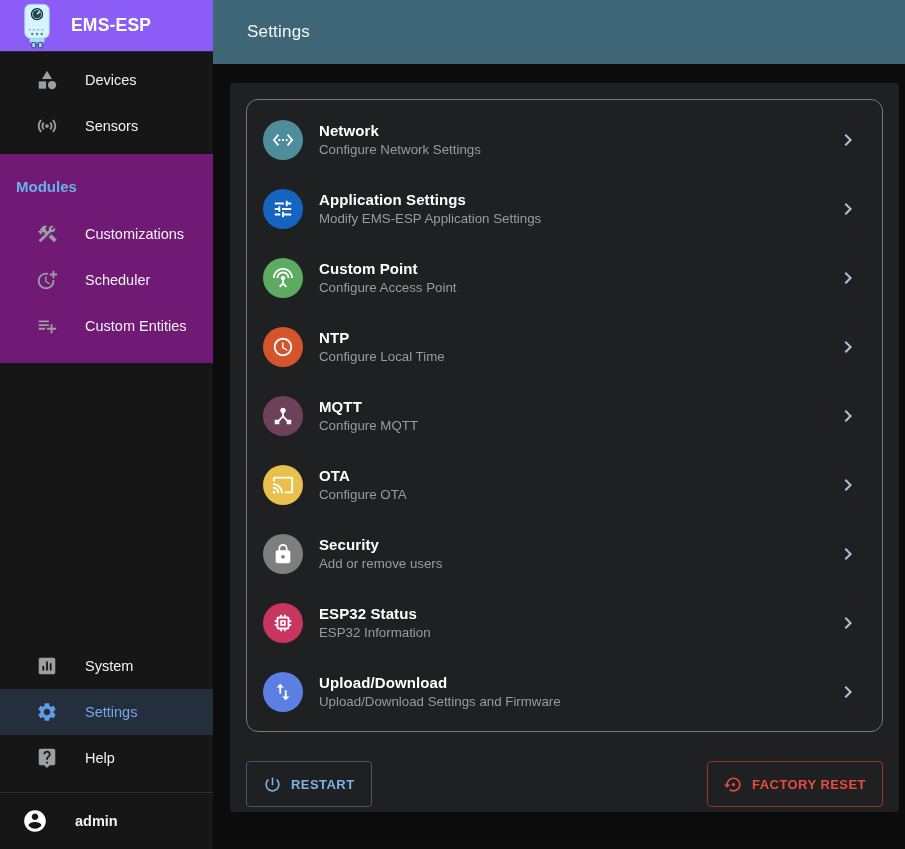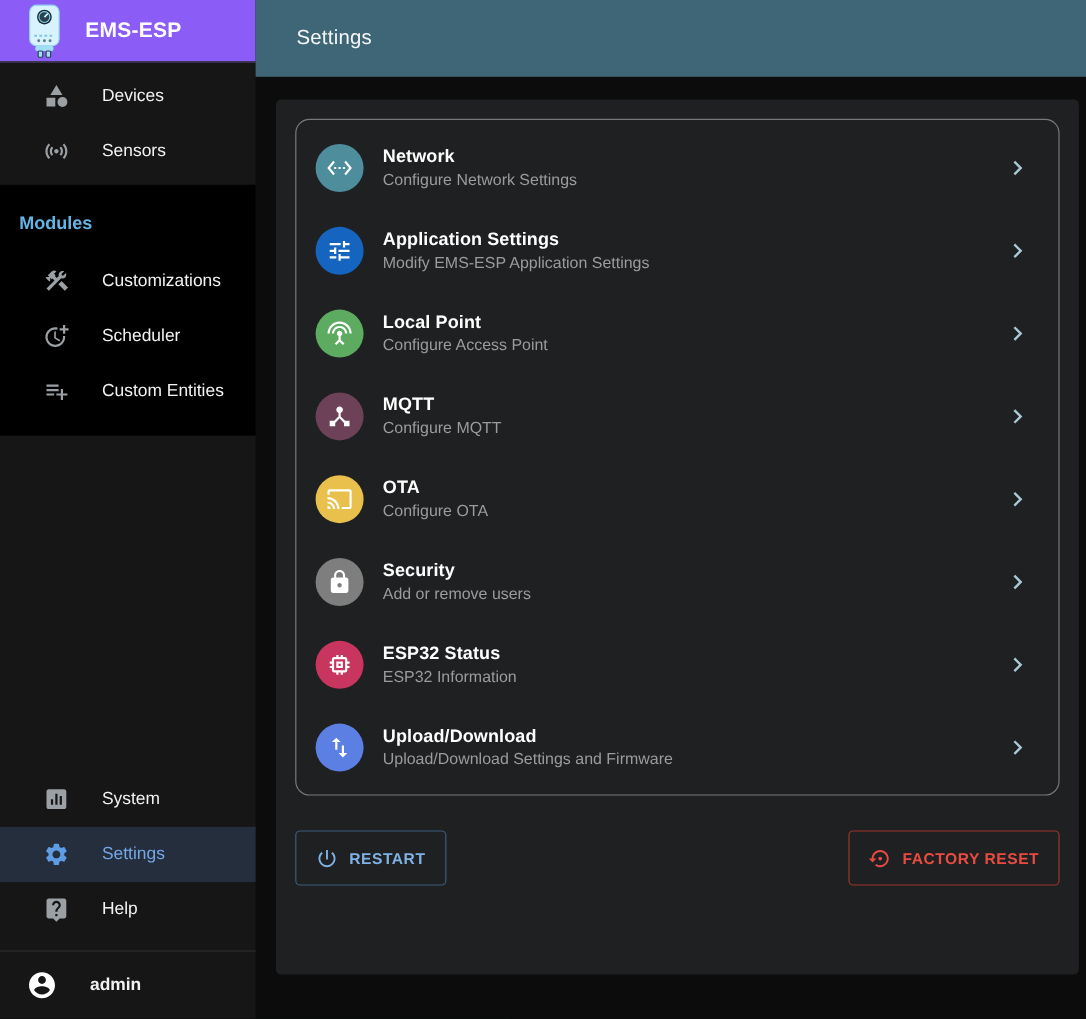--- a/index.html
+++ b/index.html
@@ -20,21 +20,21 @@
   .brand { color:#ffffff; font-size:17.5px; font-weight:700; letter-spacing:.2px; }
 
   .nav-group { padding:5px 0; }
   .nav-item { height:46px; display:flex; align-items:center; padding-left:36px; cursor:pointer; }
   .nav-item svg { width:22px; height:22px; fill:#9aa0a3; flex-shrink:0; }
   .nav-item .lbl { color:#f2f2f2; font-size:14.5px; font-weight:500; margin-left:27px; white-space:nowrap; }
   .nav-item.selected { background:#252e3d; }
   .nav-item.selected svg { fill:#5e9ce4; }
   .nav-item.selected .lbl { color:var(--selected_blue,#75a7e8); }
 
-  .modules { background:#000000; padding-bottom:14px; }
+  .modules { background:#701a75; padding-bottom:14px; }
   .modules-heading { color:var(--modules_heading,#64b5e6); font-size:15px; font-weight:700;
                      padding:24px 16px 16px 16px; }
   .spacer { flex:1; }
   .side-divider { border-top:1px solid #2c2c2c; margin-top:6px; }
   .admin-row { height:56px; display:flex; align-items:center; padding-left:22px; cursor:pointer; }
   .admin-row svg { width:26px; height:26px; fill:#ffffff; }
   .admin-row .lbl { color:#f2f2f2; font-size:14.5px; font-weight:700; margin-left:27px; }
 
   
   .main { flex:1; display:flex; flex-direction:column; min-width:0; }
@@ -276,28 +276,42 @@
             </svg>
           </div>
 
           <div class="row">
             <span class="avatar" style="background: rgb(92, 171, 96);">
               <svg>
                 <use href="#antenna-icon"></use>
               </svg>
             </span>
             <span class="txt">
-              <span class="t1">Local Point</span>
+              <span class="t1">Custom Point</span>
               <span class="t2">Configure Access Point</span>
             </span>
             <svg class="chev">
               <use href="#chevron-right-icon"></use>
             </svg>
           </div>
 
+          <div class="row">
+            <span class="avatar" style="background: rgb(212, 85, 43);">
+              <svg>
+                <use href="#clock-icon"></use>
+              </svg>
+            </span>
+            <span class="txt">
+              <span class="t1">NTP</span>
+              <span class="t2">Configure Local Time</span>
+            </span>
+            <svg class="chev">
+              <use href="#chevron-right-icon"></use>
+            </svg>
+          </div>
 
           <div class="row">
             <span class="avatar" style="background: rgb(109, 66, 88);">
               <svg>
                 <use href="#device-hub-icon"></use>
               </svg>
             </span>
             <span class="txt">
               <span class="t1">MQTT</span>
               <span class="t2">Configure MQTT</span>

